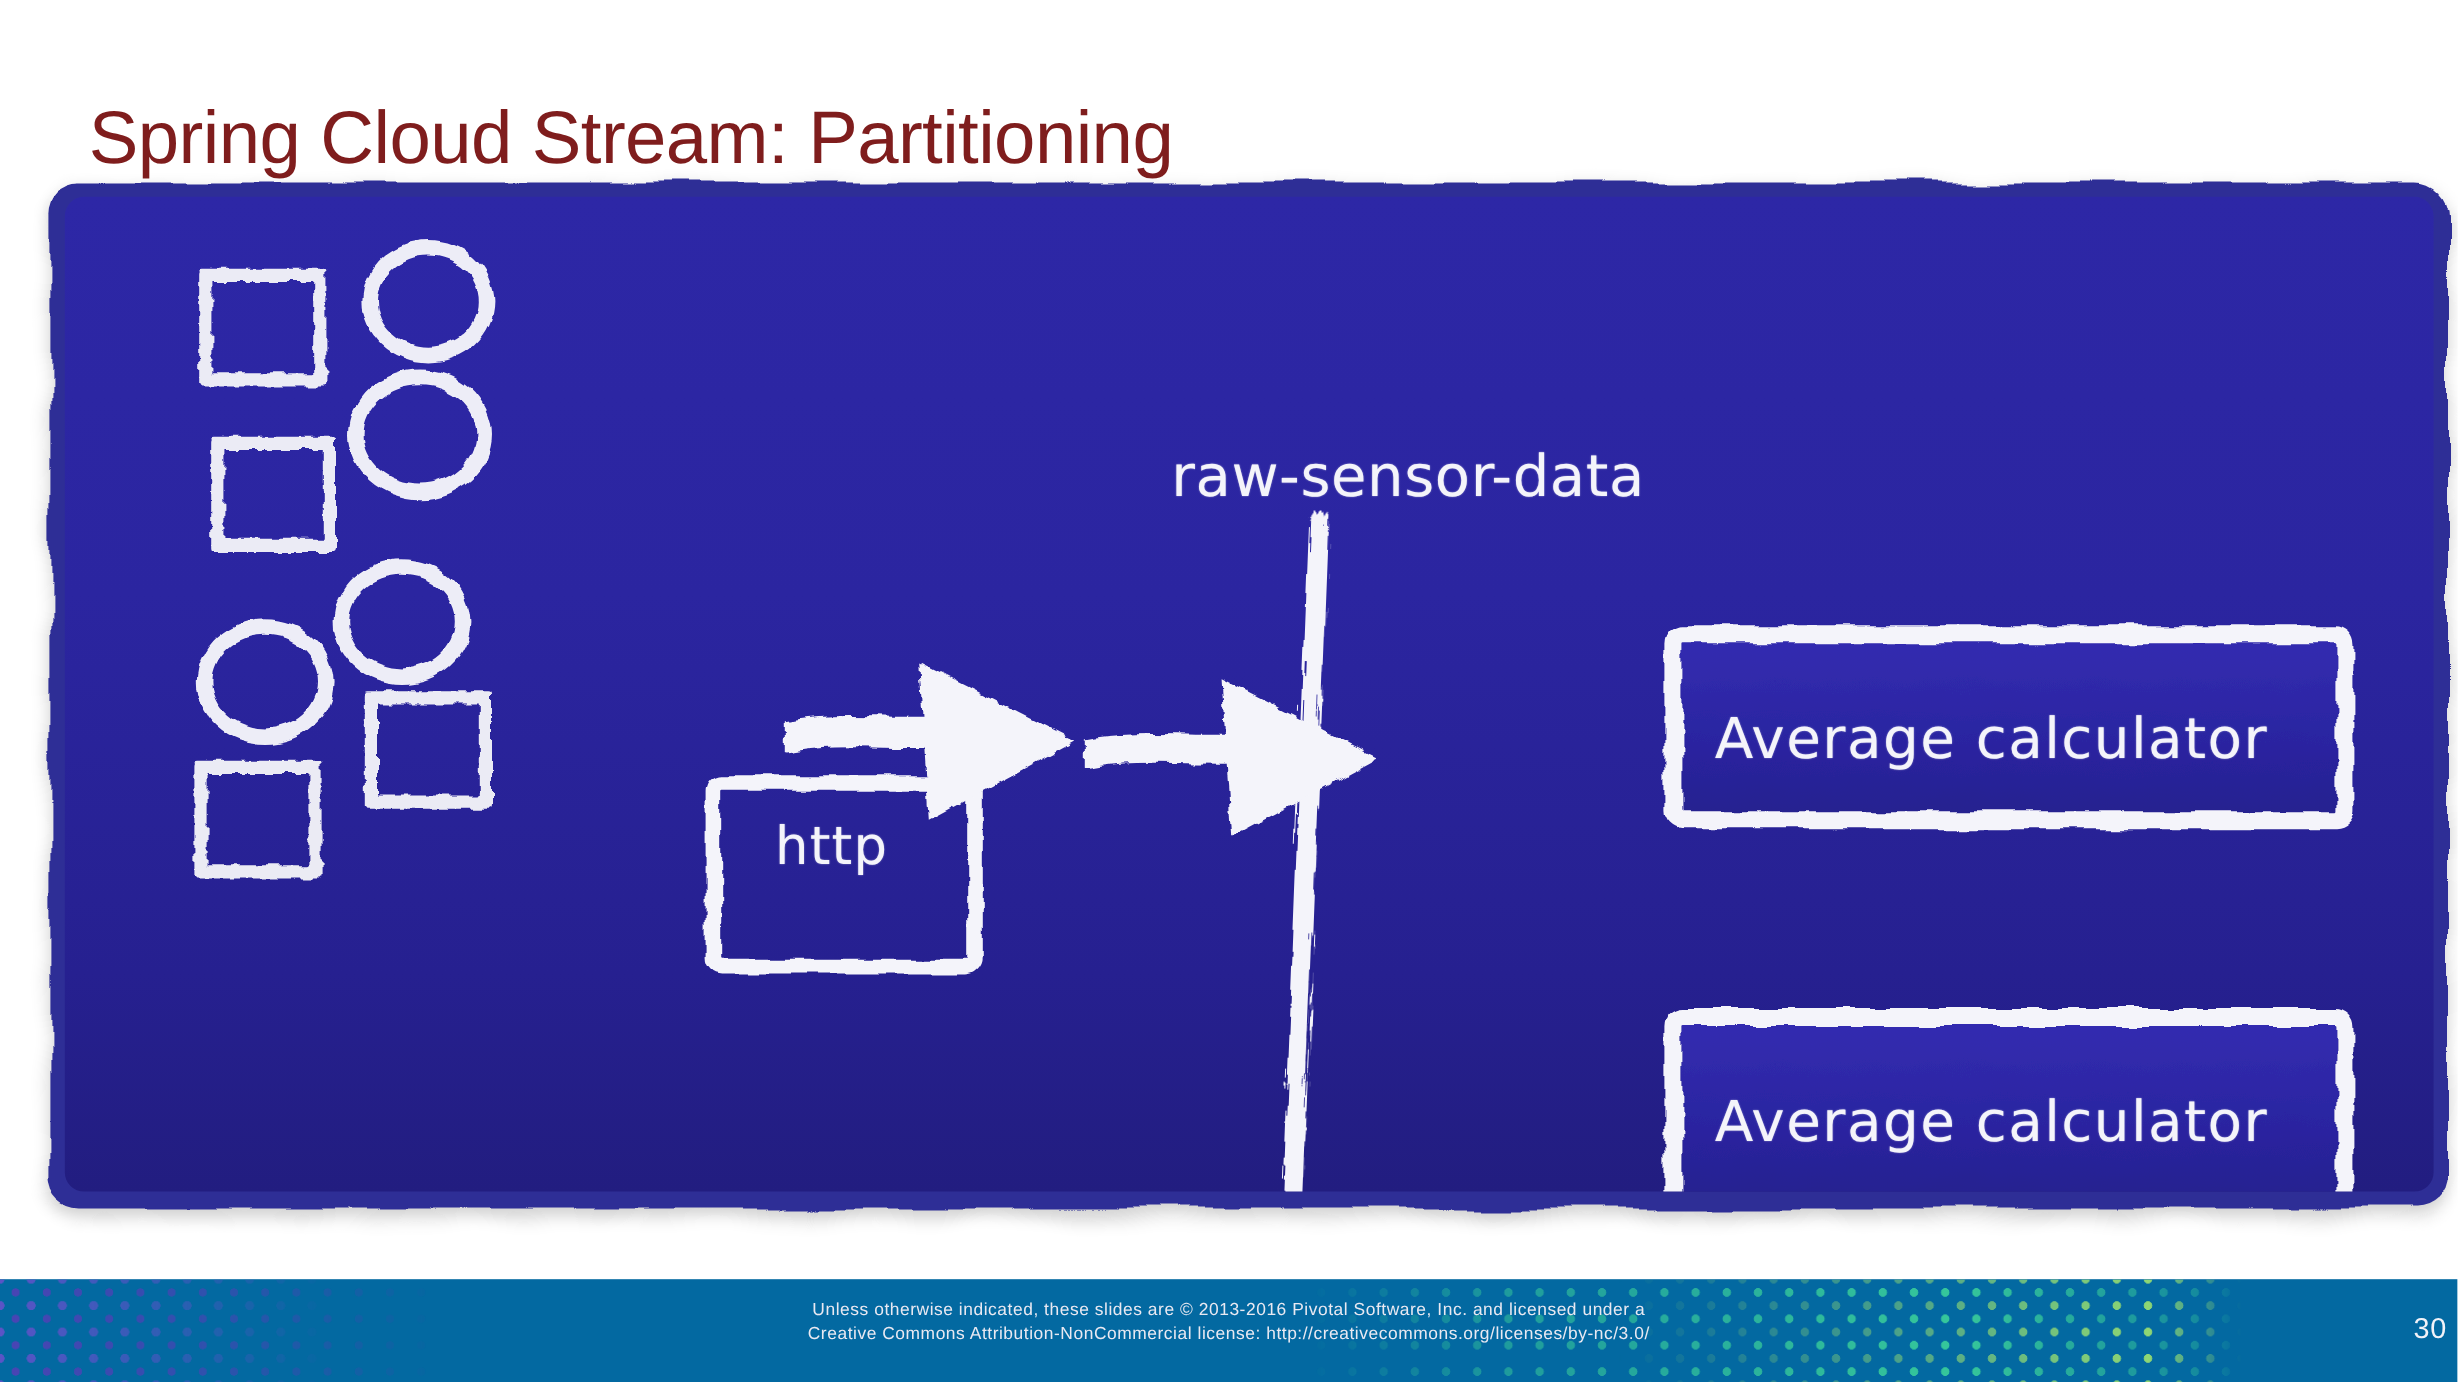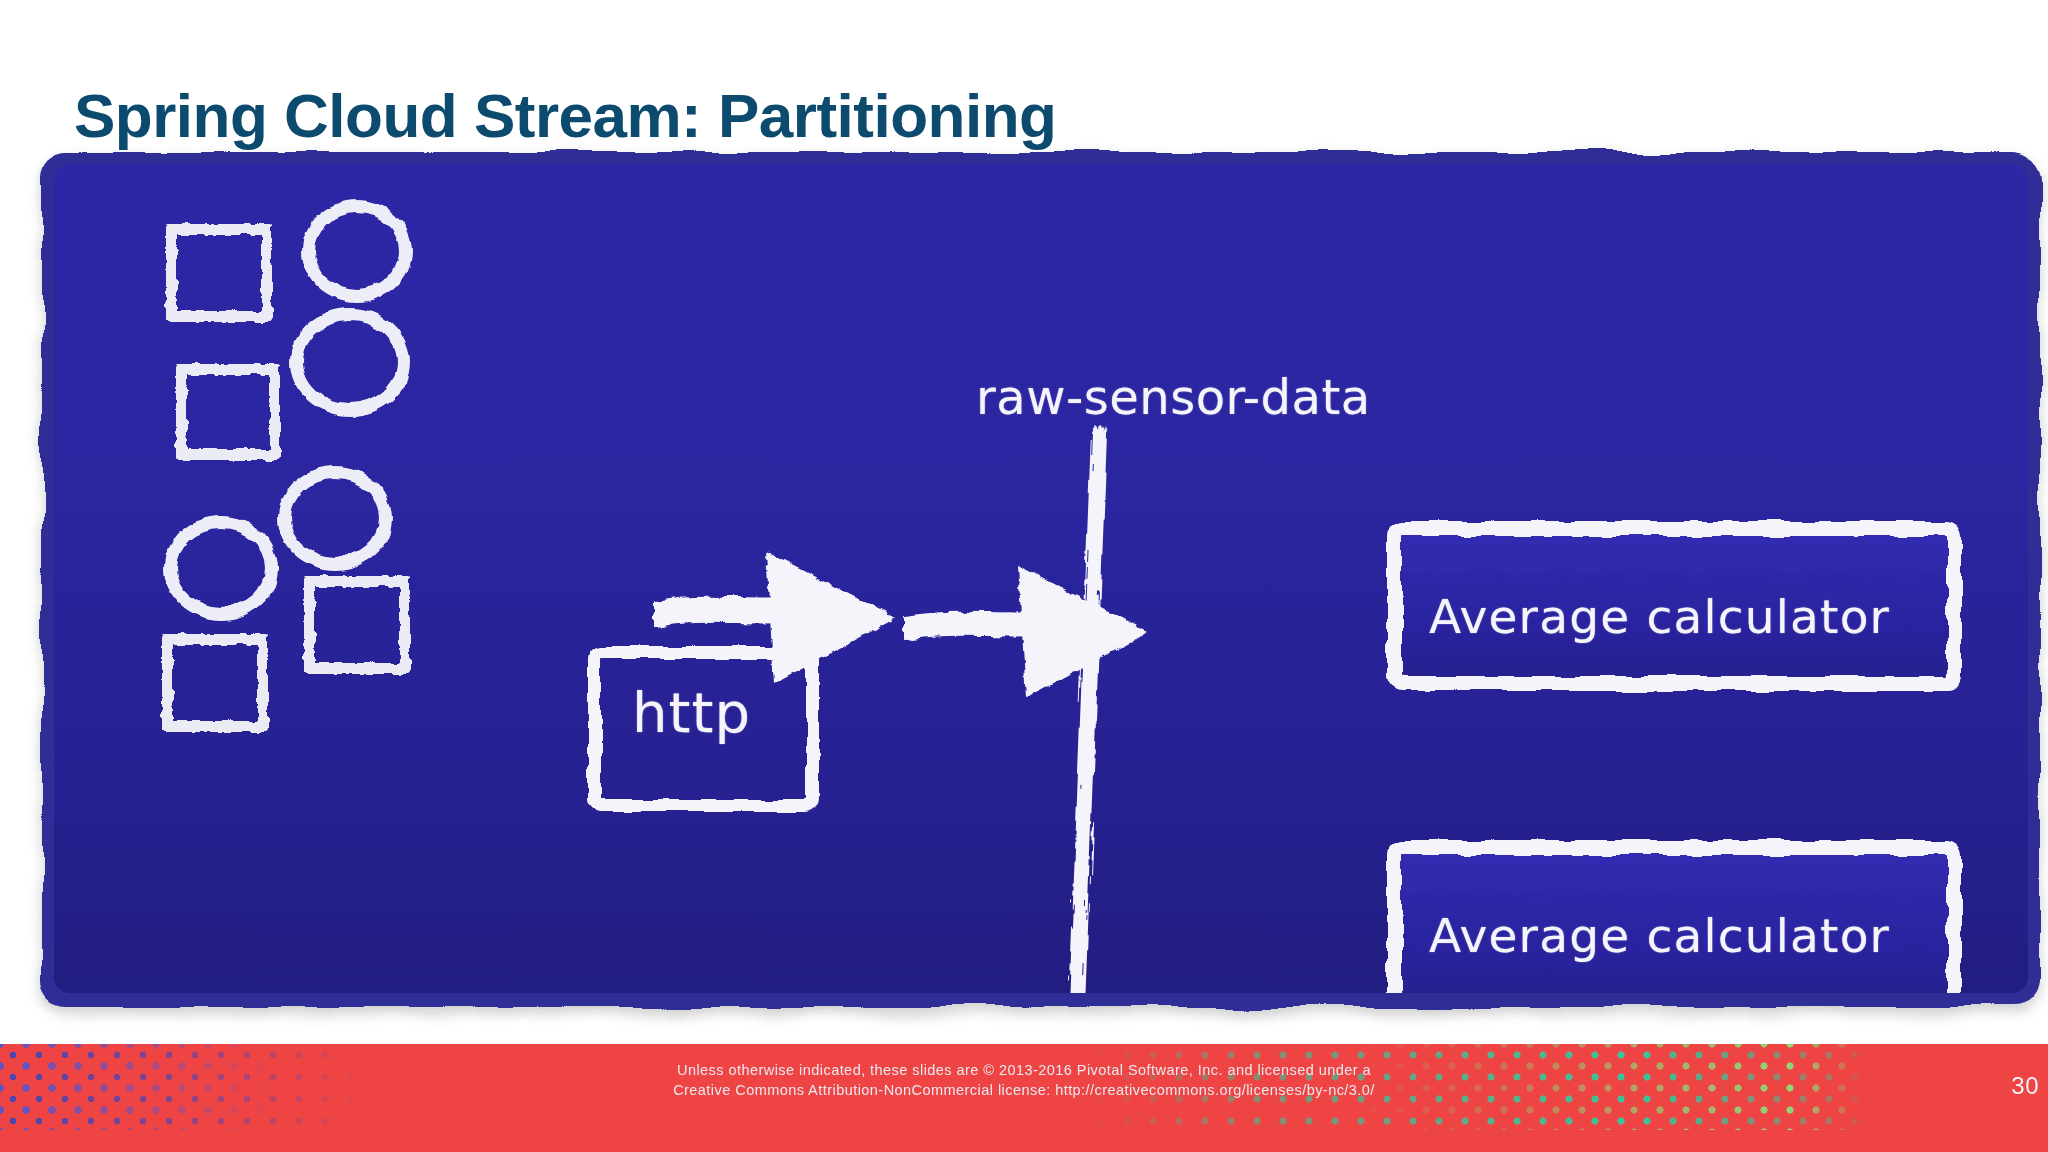--- a/index.html
+++ b/index.html
@@ -9,23 +9,23 @@
     font-family:"Liberation Sans", sans-serif;
     overflow:hidden;
     position:relative;
   }
 
   
   #slide-title{
     position:absolute;
     left:74px; top:38px;
     font-size:62px;
-    font-weight:bold;
+    font-weight:normal;
     letter-spacing:-0.5px;
-    color:#0c4a6e;
+    color:#7f1d1d;
     white-space:nowrap;
   }
 
   
   #board-panel{
     position:absolute;
     left:42px; top:152px;
     width:1998px; height:855px;
   }
   #board-frame{
@@ -70,24 +70,24 @@
   #http-box{
     position:absolute;
     left:534px; top:482px;
     width:205px; height:140px;
     border:13px solid #f4f4fa;
     border-radius:14px;
     filter:url(#wavy2);
     background:transparent;
   }
   #http-label{
-    left:578px; top:516px;
+    left:566px; top:516px;
     width:146px;
-    text-align:left;
-    font-size:56px;
+    text-align:center;
+    font-size:44px;
     letter-spacing:1px;
   }
 
   
   #topic-line{
     position:absolute;
     left:1025px; top:262px;
     width:16px; height:640px;
     background:#f4f4fa;
     transform:rotate(2.2deg);
@@ -121,22 +121,22 @@
   }
   #calc-box-1{ left:1333px; top:357px; }
   #calc-label-1{ left:1333px; top:398px; }
   #calc-box-2{ left:1333px; top:676px; }
   #calc-label-2{ left:1333px; top:717px; }
 
   
   #footer-band{
     position:absolute;
     left:0; bottom:0;
-    width:2048px; height:108px;
-    background:#ef4444;
+    width:2048px; height:86px;
+    background:#0369a1;
     overflow:hidden;
   }
   .tri-field{ position:absolute; top:0; height:86px; }
   #tri-left{
     left:0; width:600px;
     background-image:
       radial-gradient(circle at 50% 50%, #4a44b4 0 3.2px, transparent 3.6px);
     background-size:26px 22px;
     -webkit-mask-image:linear-gradient(90deg,#000 0%, rgba(0,0,0,.65) 28%, transparent 62%);
             mask-image:linear-gradient(90deg,#000 0%, rgba(0,0,0,.65) 28%, transparent 62%);

